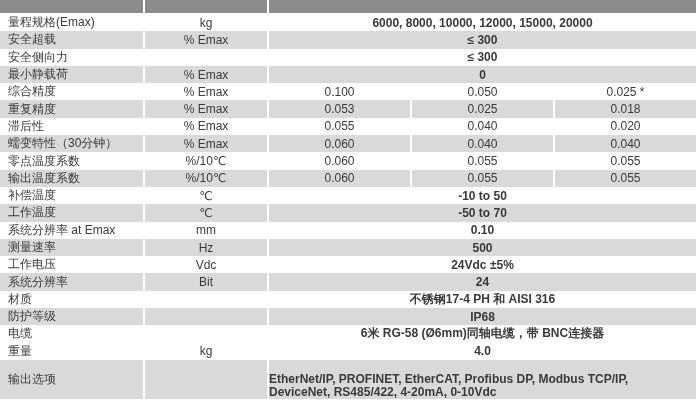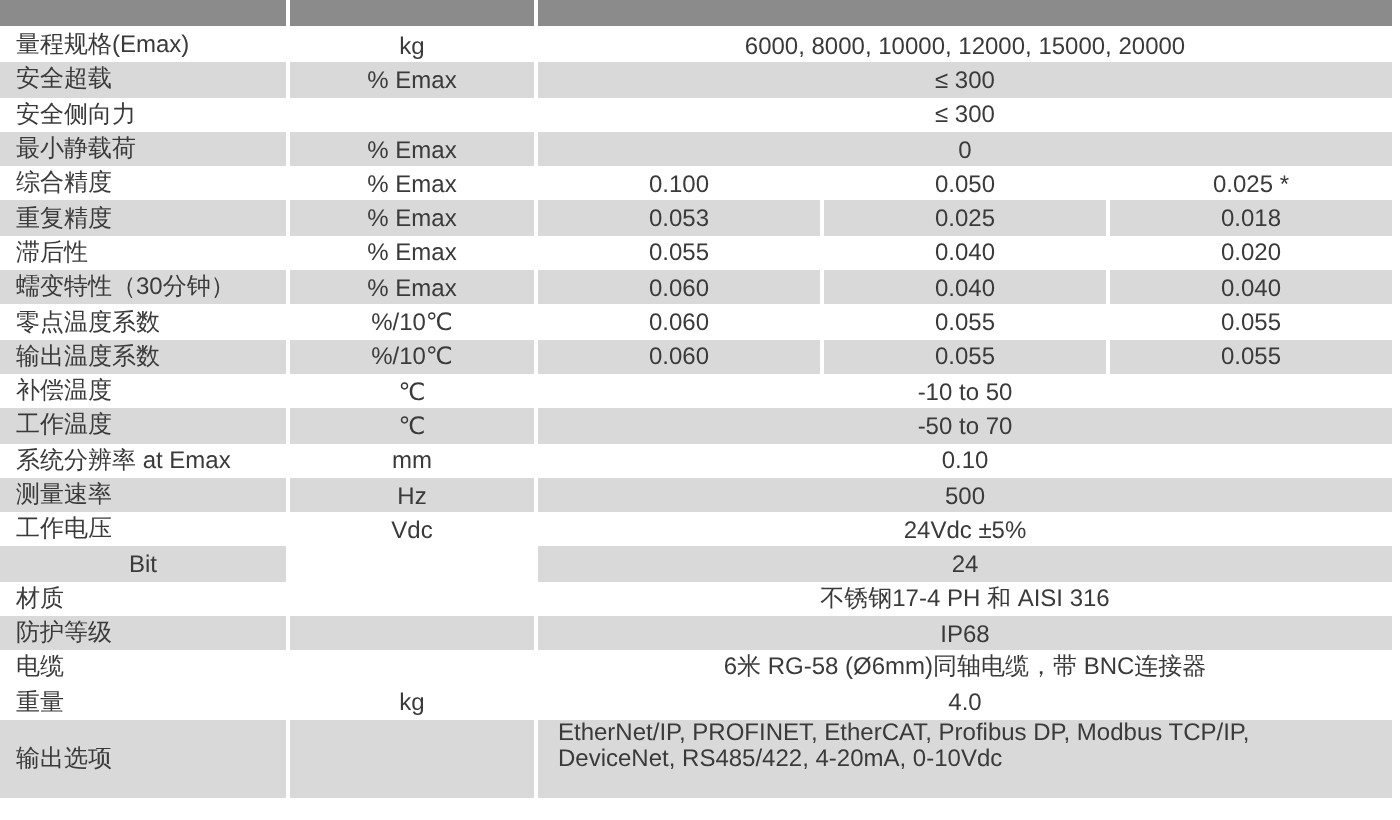--- a/index.html
+++ b/index.html
@@ -12,23 +12,23 @@
   .hdr{display:grid;grid-template-columns:143px 124px 429px;height:13px;margin-bottom:1px;}
   .hdr>div{background:var(--hdr,#8b8b8b);}
   .hdr>div+div{border-left:2px solid #fff;}
   .row{display:grid;grid-template-columns:143px 124px 143px 143px 143px;height:17.3px;}
   .row.tall{height:39px;}
   .cell{display:flex;align-items:center;justify-content:center;box-sizing:border-box;
         background:#fff;white-space:nowrap;overflow:hidden;}
   .row.alt .cell{background:var(--alt,#d9d9d9);}
   .cell+.cell{border-left:2px solid #fff;}
   .cell.label{justify-content:flex-start;padding-left:8px;}
-  .cell.span{grid-column:3/6;}
-  .cell.span.left{flex-direction:column;align-items:flex-start;justify-content:flex-start;
-                  padding-left:10px;line-height:13px;}
+  .cell.span{grid-column:3/6;font-weight:bold;}
+  .cell.span.left{flex-direction:column;align-items:flex-start;justify-content:flex-end;
+                  line-height:13px;}
 </style>
 </head>
 <body>
 
 <div id="app" style="--hdr: #8b8b8b; --alt: #d9d9d9; --text: #3a3a3a; --bg: #ffffff;">
   <div class="hdr">
     <div></div>
     <div></div>
     <div></div>
   </div>
@@ -114,20 +114,21 @@
         <div class="cell label">测量速率</div>
         <div class="cell unit">Hz</div>
         <div class="cell span">500</div>
       </div>
       <div class="row">
         <div class="cell label">工作电压</div>
         <div class="cell unit">Vdc</div>
         <div class="cell span">24Vdc ±5%</div>
       </div>
       <div class="row alt">
+        <div class="cell label">系统分辨率</div>
         <div class="cell unit">Bit</div>
         <div class="cell span">24</div>
       </div>
       <div class="row">
         <div class="cell label">材质</div>
         <div class="cell unit"></div>
         <div class="cell span">不锈钢17-4 PH 和 AISI 316</div>
       </div>
       <div class="row alt">
         <div class="cell label">防护等级</div>

